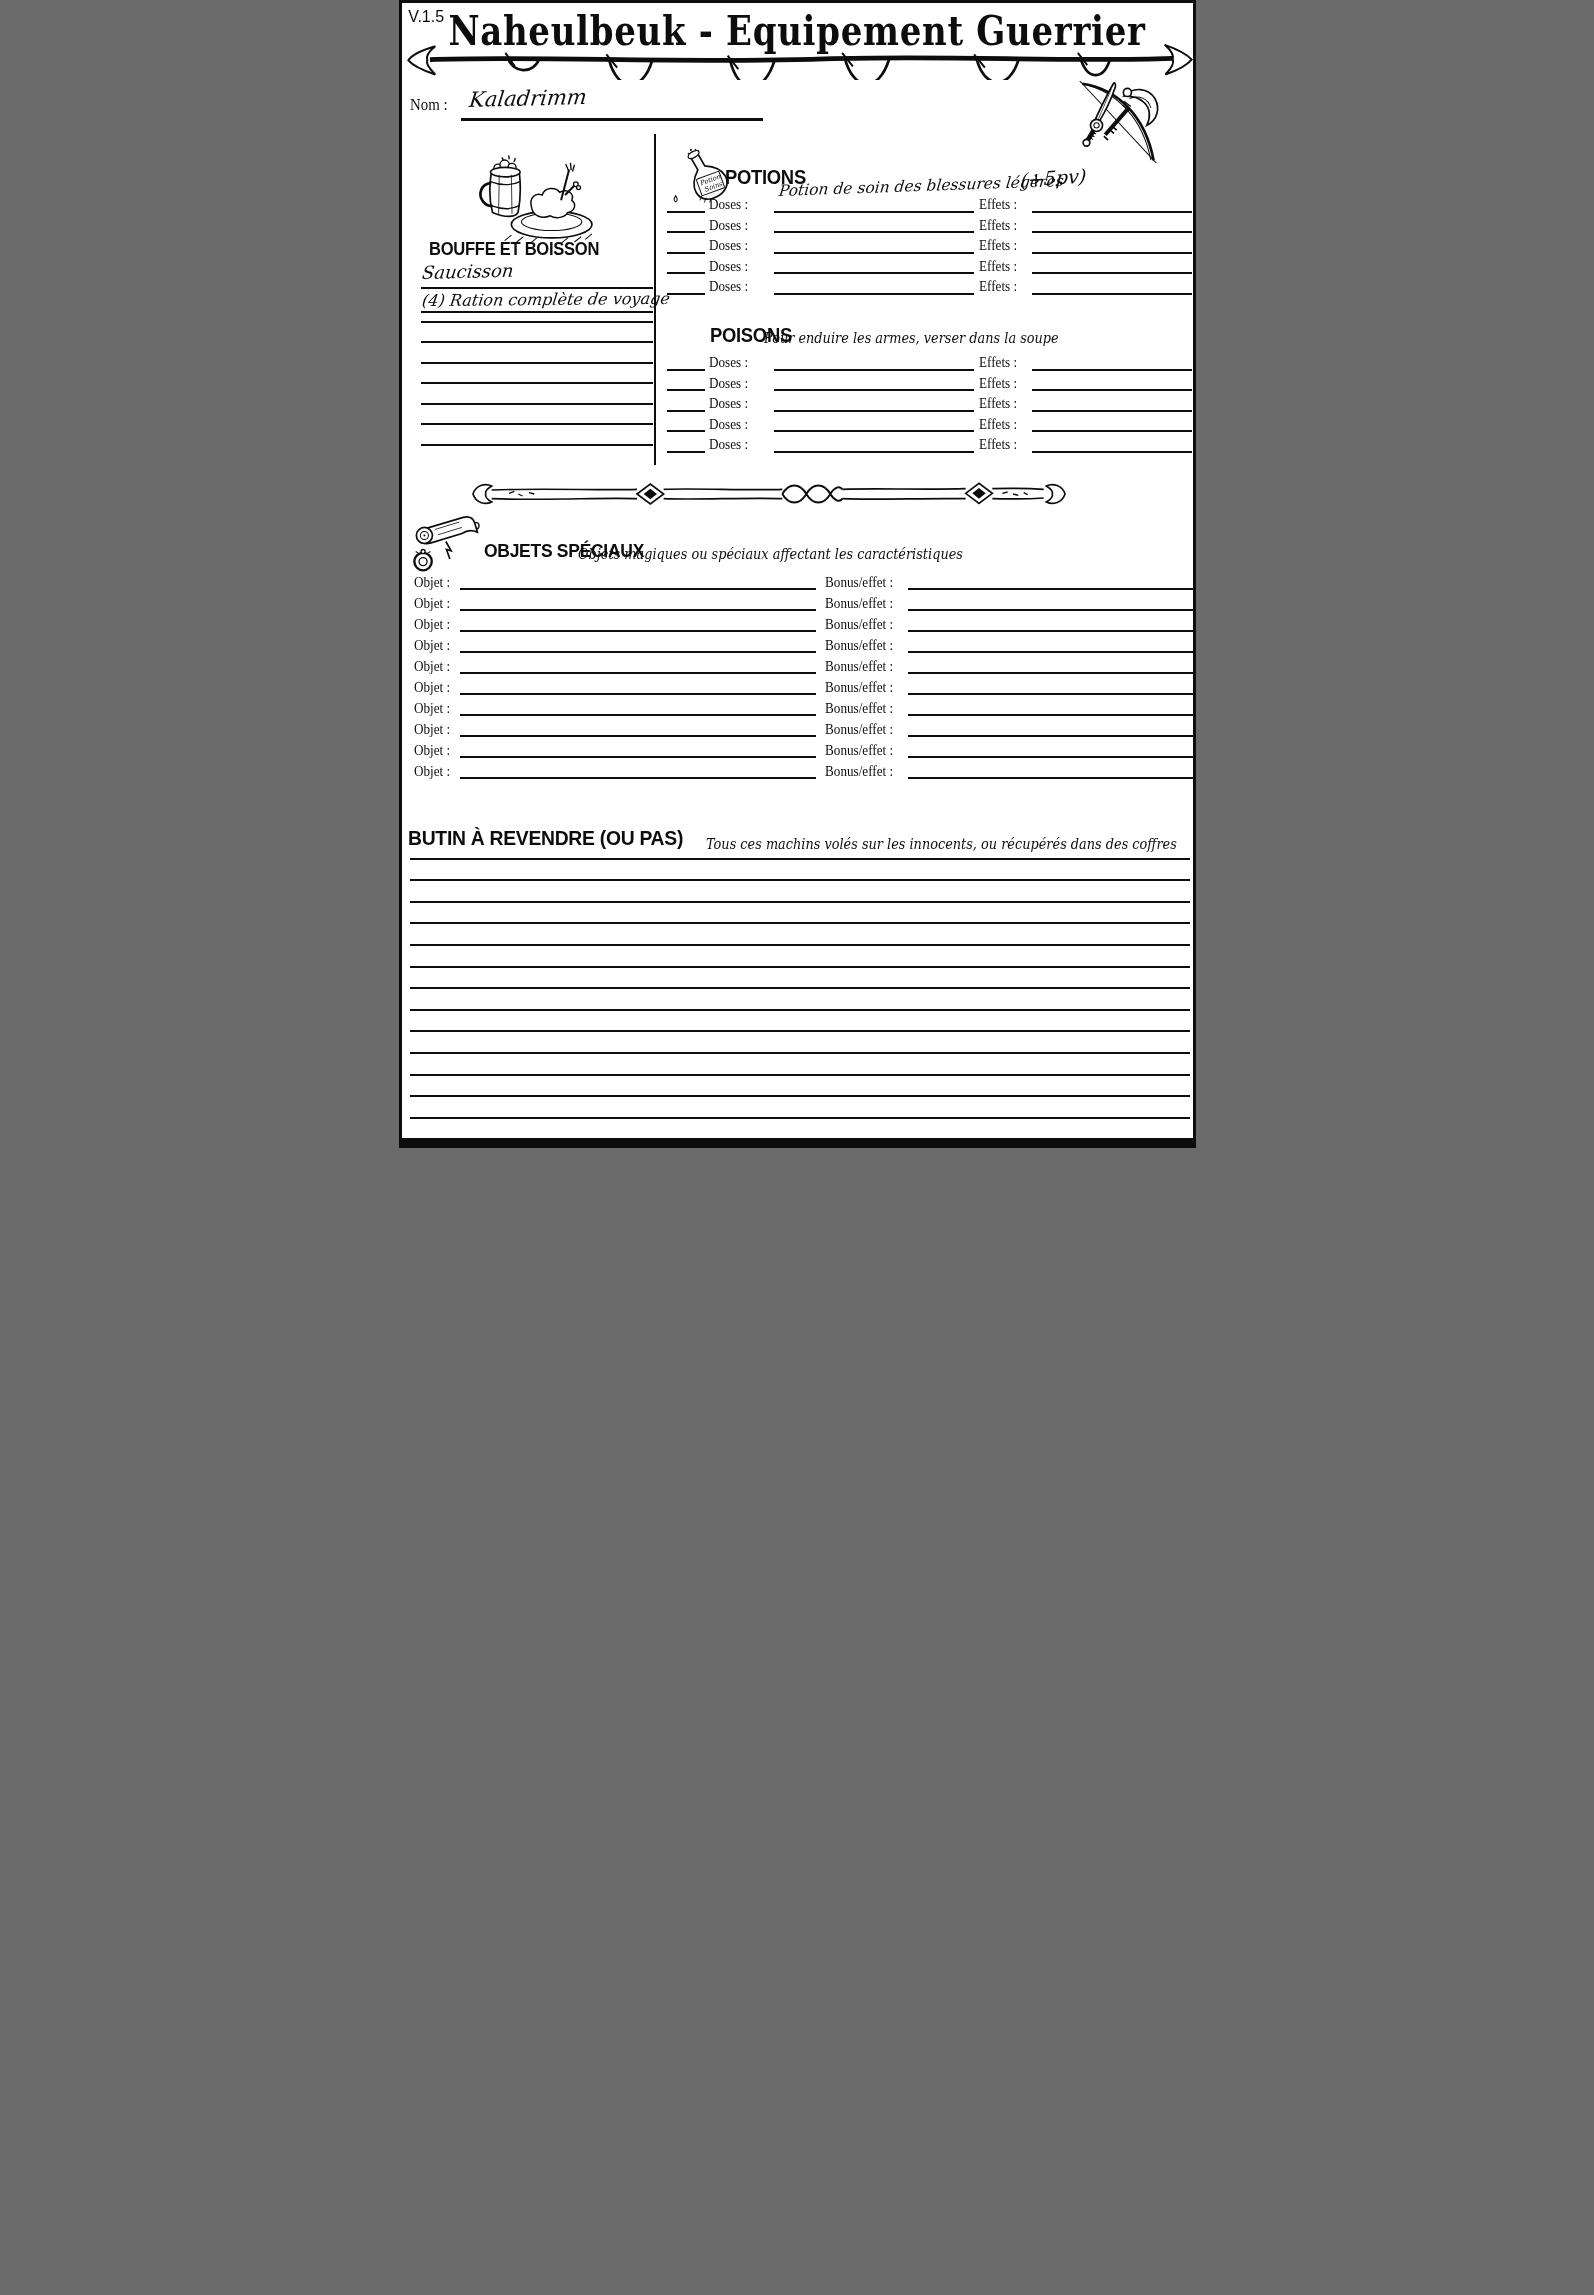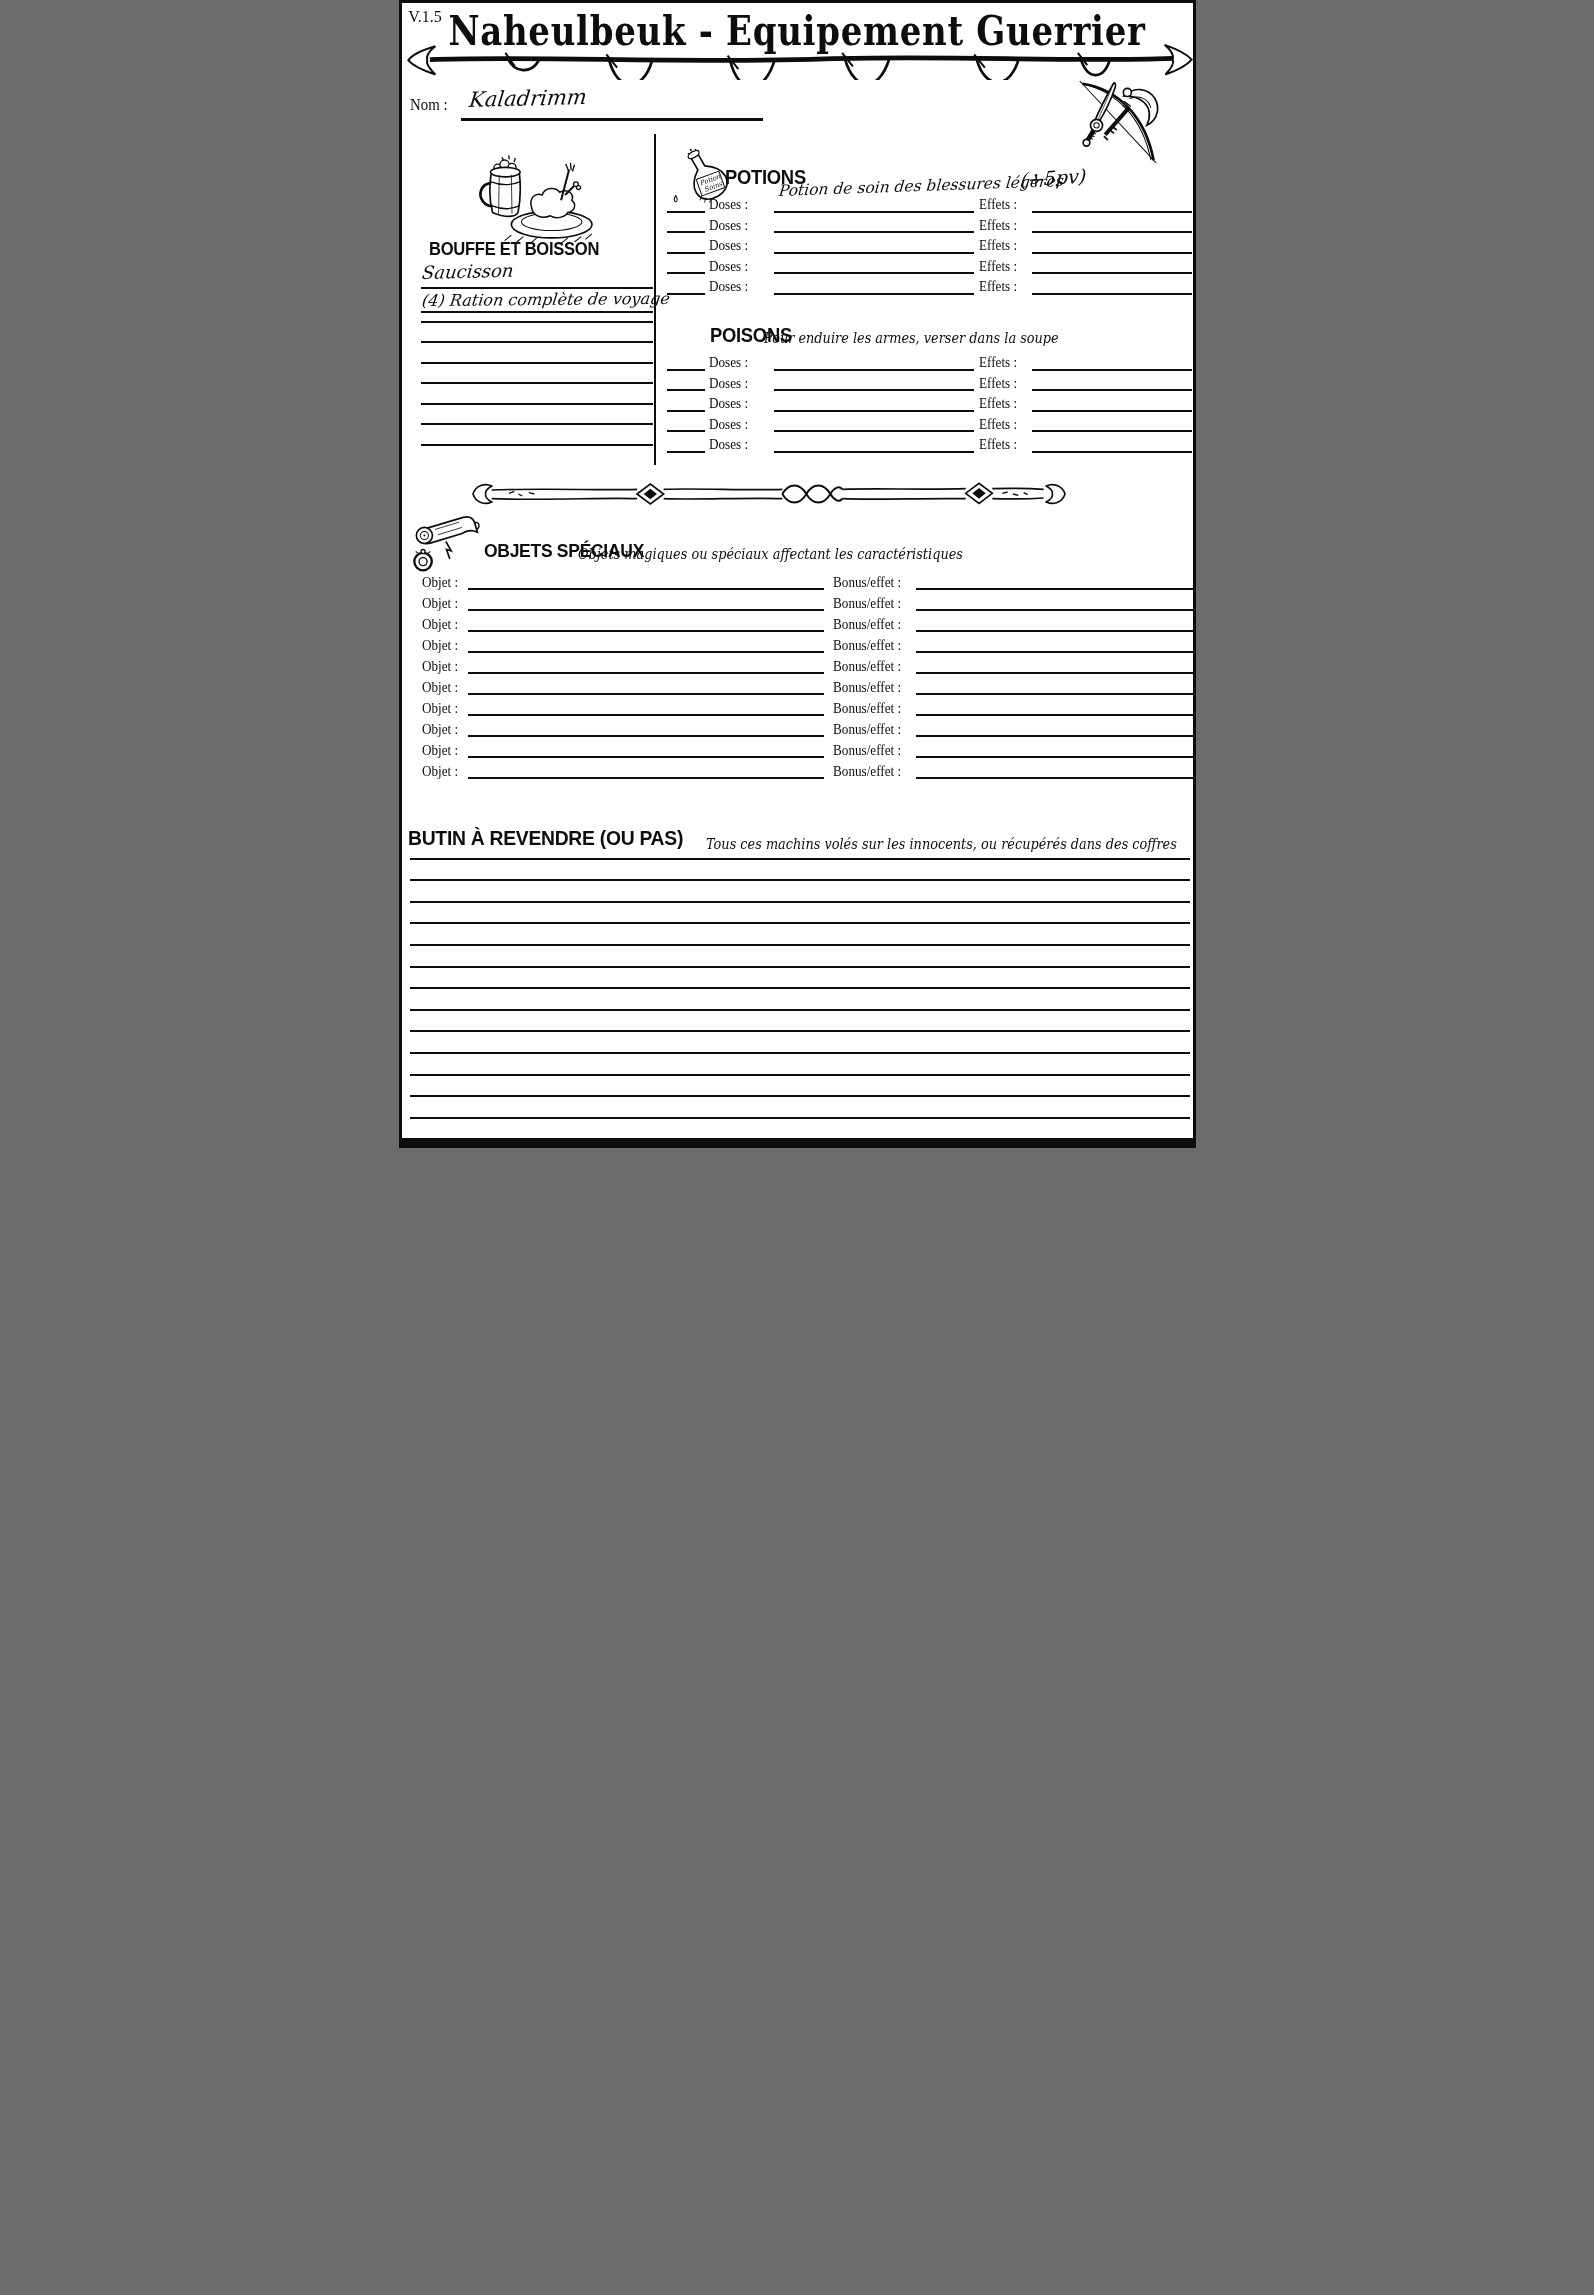--- a/index.html
+++ b/index.html
@@ -10,21 +10,21 @@
     background:var(--paper); color:var(--ink);
     border:3.4px solid var(--ink); overflow:hidden;
   }
   .abs { position:absolute; }
   
   .title {
     font-family:"DejaVu Serif", serif; font-weight:bold; font-size:34px;
     letter-spacing:0.7px; white-space:nowrap;
     transform:translateX(-50%) scaleY(1.22); transform-origin:center top;
   }
-  .version { font-family:Liberation Serif, serif; font-size:16px; }
+  .version { font-family:Liberation Sans, sans-serif; font-size:16px; }
   .heavy {
     font-family:"Liberation Sans", sans-serif; font-weight:900;
     letter-spacing:-0.3px; white-space:nowrap;
     transform:scaleX(.92); transform-origin:left bottom;
   }
   .lbl {
     font-family:"Liberation Serif", serif; font-size:15.5px; white-space:nowrap;
     display:inline-block; transform:scaleX(.85); transform-origin:left bottom;
     line-height:1;
   }
@@ -287,21 +287,21 @@
     <path d="M62 50 L70 64 L63 62 L68 76" fill="none" stroke-width="2.5"></path>
     <circle cx="28" cy="80" r="13" fill="#fff" stroke-width="3.5"></circle>
     <circle cx="28" cy="80" r="6" fill="none" stroke-width="2"></circle>
     <circle cx="28" cy="65" r="3" fill="#fff" stroke-width="2"></circle>
     <path d="M22 68 l-5 -3 M34 68 l5 -3" fill="none" stroke-width="1.5"></path>
   </svg>
 
   <div class="abs heavy" style="left:82px; top:537px; font-size:19px;">OBJETS SPÉCIAUX</div>
   <div class="abs script" style="left:176px; top:543px;">Objets magiques ou spéciaux affectant les caractéristiques</div>
 
-  <div class="rows obj-rows" style="left:20px; top:566px;">
+  <div class="rows obj-rows" style="left:12px; top:566px;">
 
       <div class="row">
         <span class="lbl obj-lbl">Objet :</span>
         <span class="obj-line"></span>
         <span class="lbl bonus-lbl">Bonus/effet :</span>
         <span class="bonus-line"></span>
       </div>
 
       <div class="row">
         <span class="lbl obj-lbl">Objet :</span>

